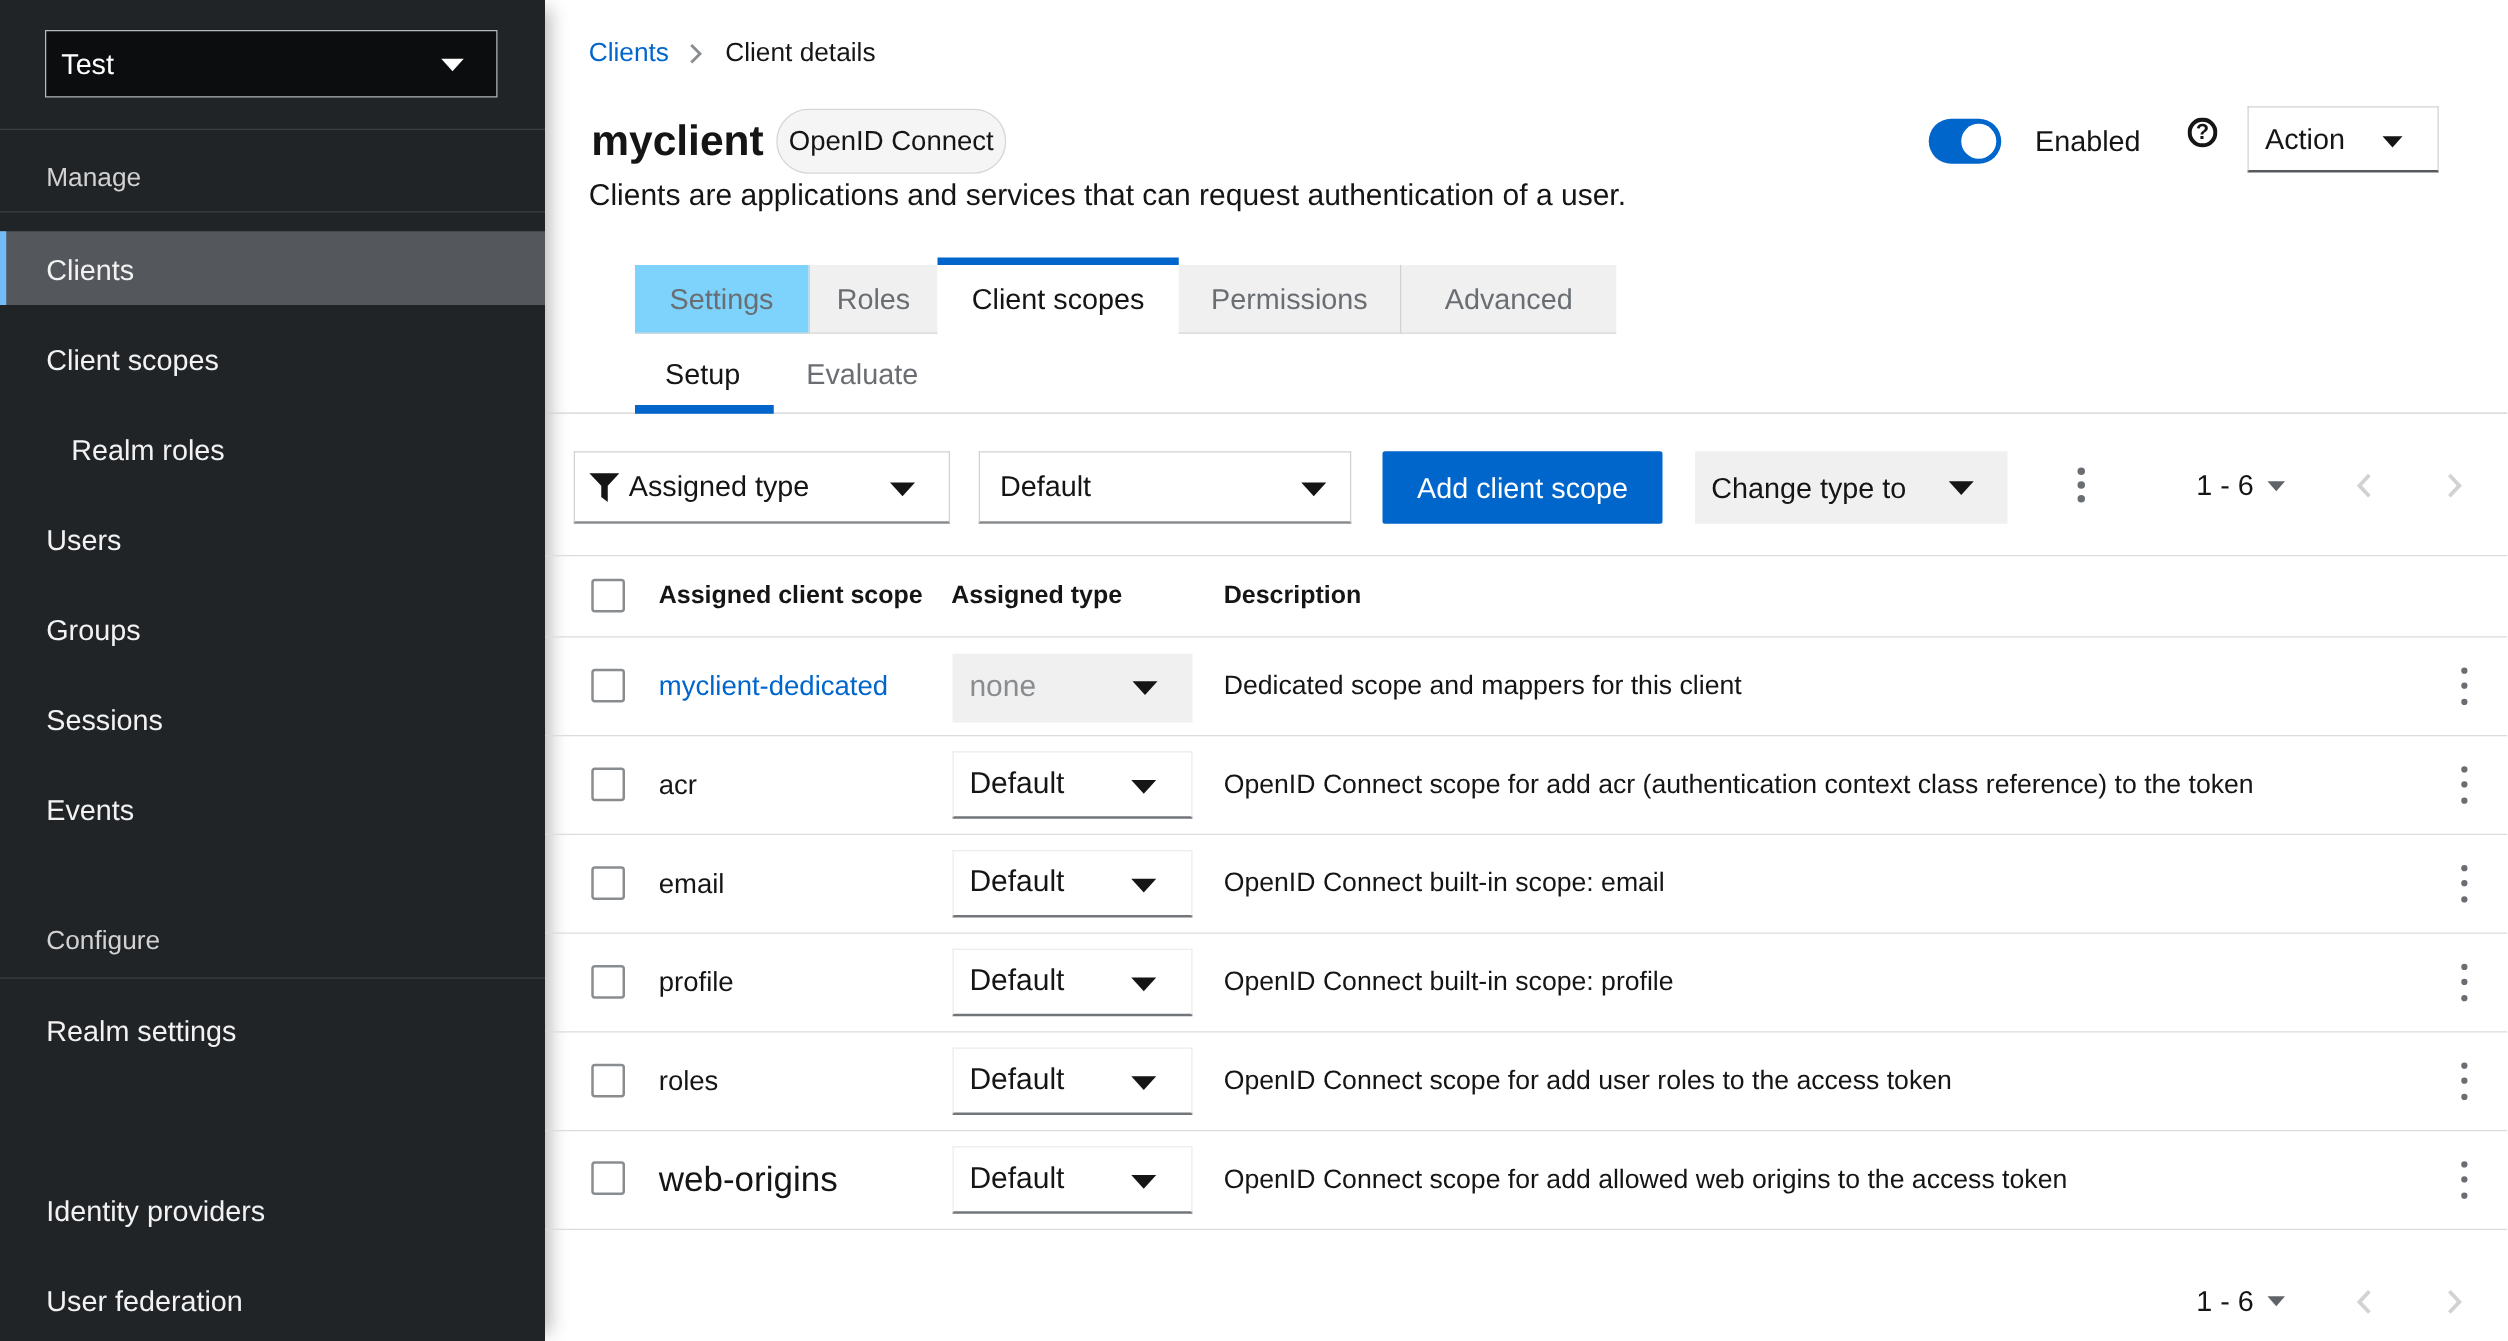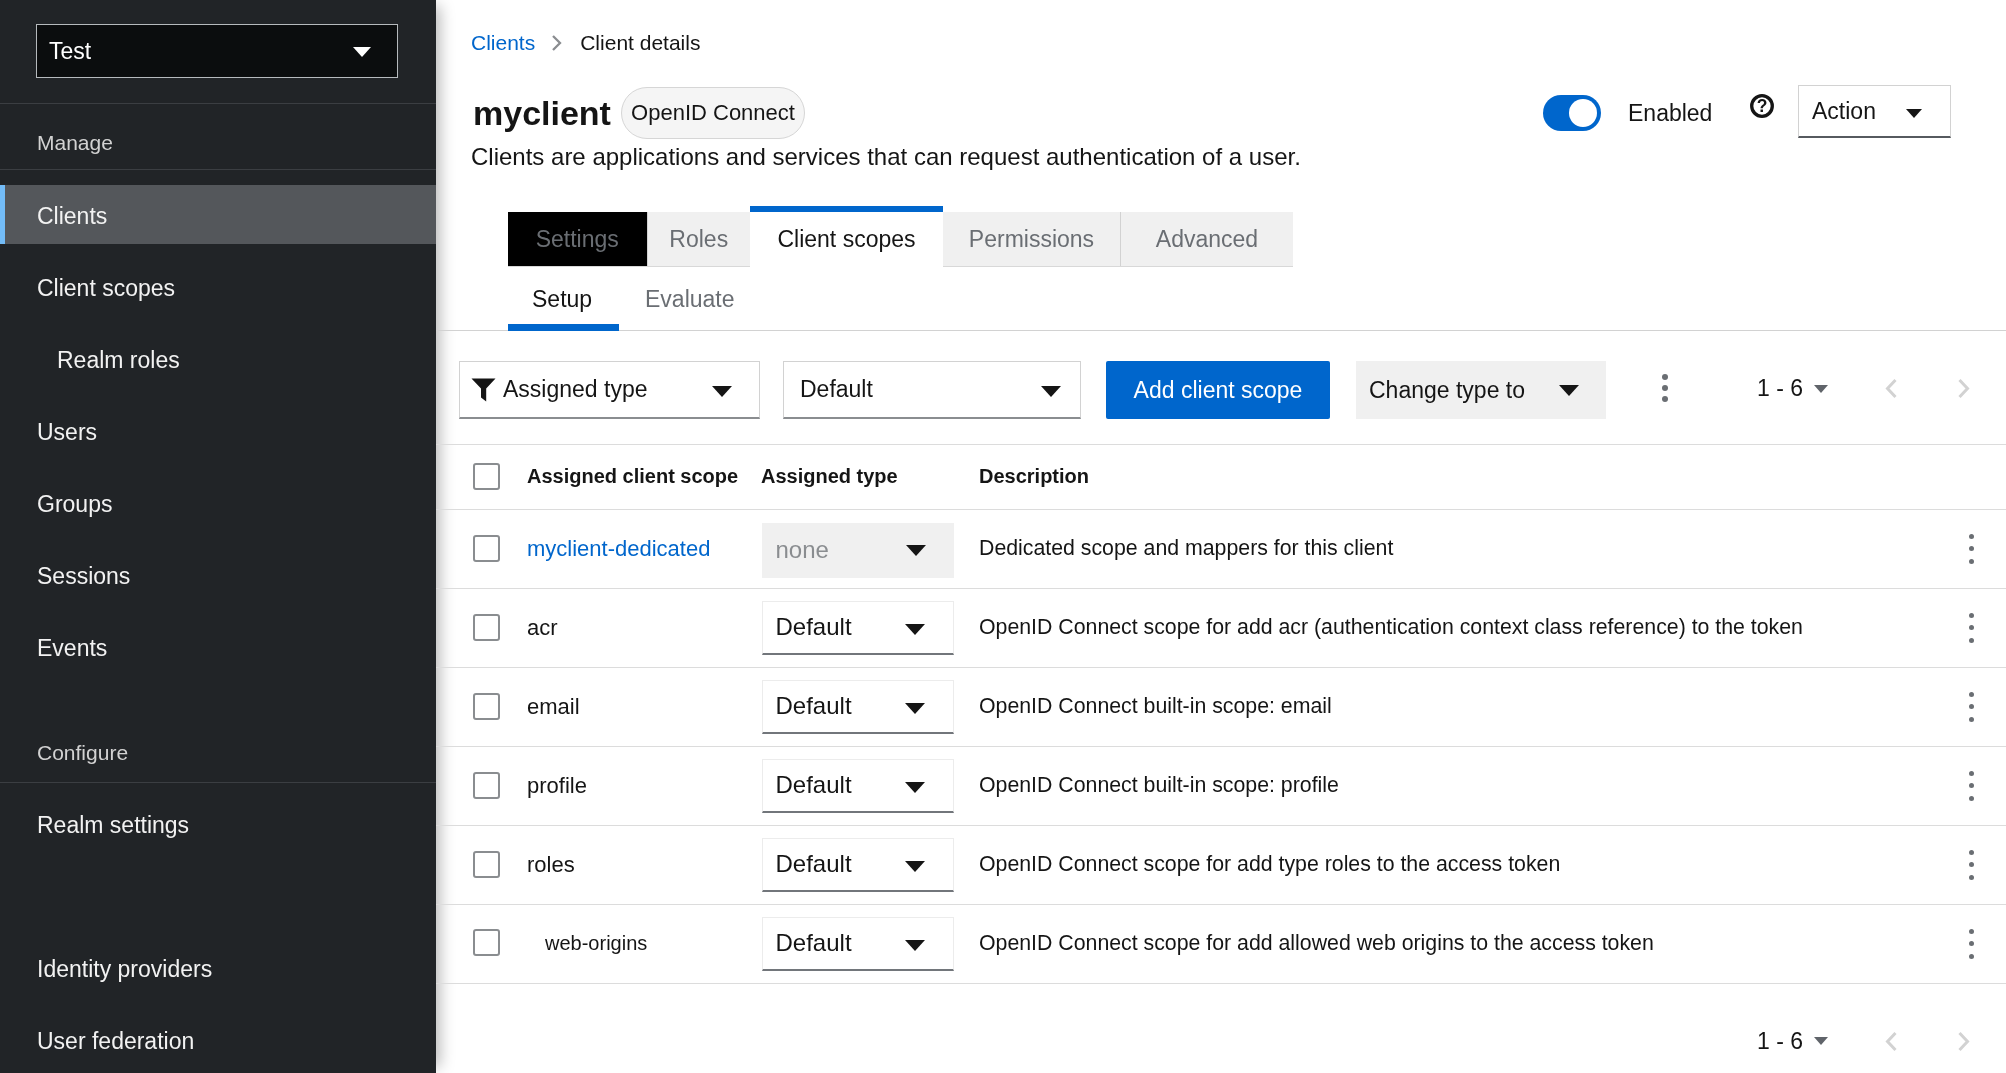--- a/index.html
+++ b/index.html
@@ -79,21 +79,21 @@
     <div class="abs flexv" style="left:1798px; top:85px; width:153px; height:53px; border:1px solid #d2d2d2; border-bottom:2px solid #565a5f; background:#fff;">
       <span class="t" style="margin-left:13px; font-size:23px;">Action</span>
       <span class="abs" style="right:28px; top:23px;">
           <span class="caret" style="display:block; border-left-width:8px; border-right-width:8px; border-top-width:9px;"></span>
         </span>
     </div>
 
     <div class="abs flexv t" style="left:471px; top:142px; height:29px; font-size:24px;">Clients are applications and services that can request authentication of a user.</div>
 
     <div class="abs" style="left:750px; top:206px; width:193px; height:6px; background:#0066cc;"></div>
-    <div class="abs flexv g" style="left:508px; top:212px; width:138.5px; height:55px; background:#000000; justify-content:center; font-size:23px;">Settings</div>
+    <div class="abs flexv g" style="left:508px; top:212px; width:138.5px; height:55px; background:#7dd3fc; justify-content:center; font-size:23px;">Settings</div>
     <div class="abs flexv g" style="left:646.5px; top:212px; width:103.5px; height:55px; background:#f0f0f0; border-left:1px solid #d2d2d2; justify-content:center; font-size:23px;">Roles</div>
     <div class="abs flexv t" style="left:750px; top:212px; width:193px; height:55px; background:#fff; justify-content:center; font-size:23px;">Client scopes</div>
     <div class="abs flexv g" style="left:943px; top:212px; width:177px; height:55px; background:#f0f0f0; justify-content:center; font-size:23px;">Permissions</div>
     <div class="abs flexv g" style="left:1120px; top:212px; width:173px; height:55px; background:#f0f0f0; border-left:1px solid #d2d2d2; justify-content:center; font-size:23px;">Advanced</div>
     <div class="hline" style="left:508px; top:266px; width:242px; background:#d8d8d8;"></div>
     <div class="hline" style="left:943px; top:266px; width:350px; background:#d8d8d8;"></div>
 
     <div class="abs flexv t" style="left:532px; top:285px; height:28px; font-size:23px;text-align:center;">Setup</div>
     <div class="abs flexv g" style="left:645px; top:285px; height:28px; font-size:23px;">Evaluate</div>
     <div class="hline" style="left:436px; top:330px; width:1570px; background:#d2d2d2;"></div>
@@ -194,29 +194,29 @@
         <span style="top:12.5px;"></span>
         <span style="top:25px;"></span>
       </div>
 
     <div class="cb" style="left:473px; top:851px;"></div>
     <div class="abs flexv t" style="left:527px; top:850.5px; height:28px; font-size:22px;">roles</div>
     <div class="rowsel" style="top:837.5px;">
         <span>Default</span>
         <span class="abs caret" style="right:28px; top:22px;"></span>
       </div>
-    <div class="abs flexv t" style="left:979px; top:850.5px; height:28px; font-size:21.3px;">OpenID Connect scope for add type roles to the access token</div>
+    <div class="abs flexv t" style="left:979px; top:850.5px; height:28px; font-size:21.3px;">OpenID Connect scope for add user roles to the access token</div>
     <div class="kebab kb2" style="left:1969px; top:849.5px;">
         <span style="top:0;"></span>
         <span style="top:12.5px;"></span>
         <span style="top:25px;"></span>
       </div>
 
     <div class="cb" style="left:473px; top:928.5px;"></div>
-    <div class="abs flexv t" style="left:527px; top:929.5px; height:28px; font-size:20px;margin-left:18px;">web-origins</div>
+    <div class="abs flexv t" style="left:527px; top:929.5px; height:28px; font-size:28px;">web-origins</div>
     <div class="rowsel" style="top:916.5px;">
         <span>Default</span>
         <span class="abs caret" style="right:28px; top:22px;"></span>
       </div>
     <div class="abs flexv t" style="left:979px; top:929.5px; height:28px; font-size:21.3px;">OpenID Connect scope for add allowed web origins to the access token</div>
     <div class="kebab kb2" style="left:1969px; top:928.5px;">
         <span style="top:0;"></span>
         <span style="top:12.5px;"></span>
         <span style="top:25px;"></span>
       </div>

